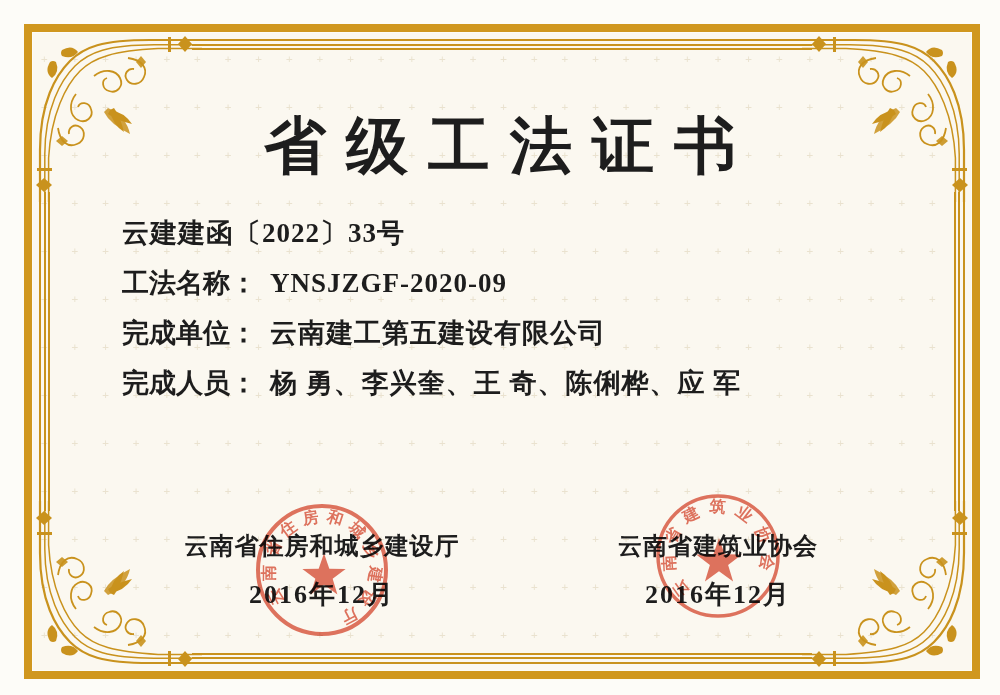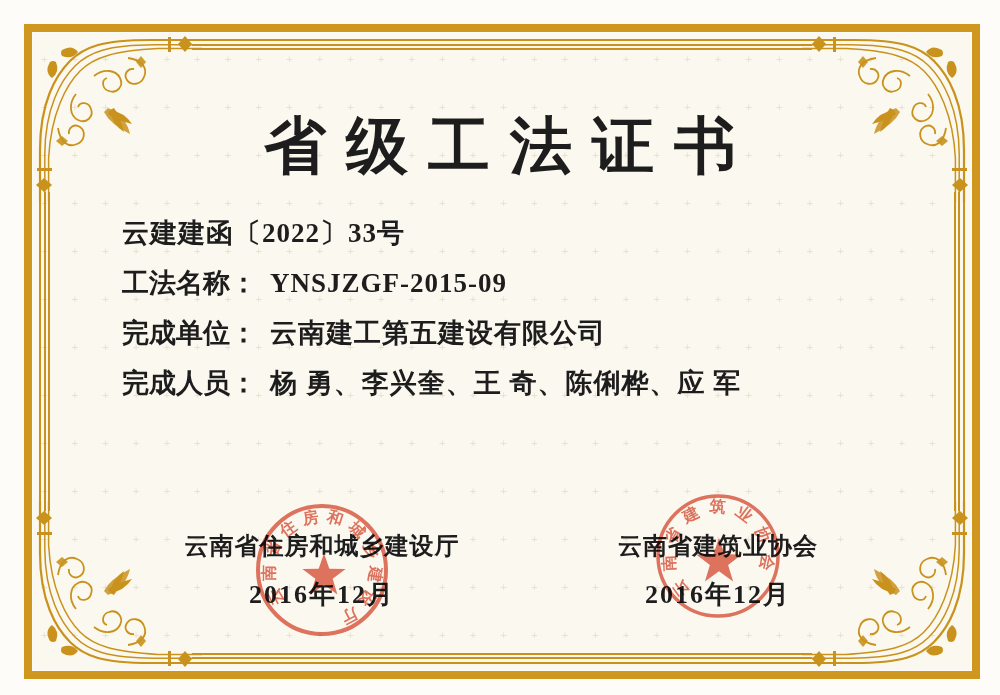--- a/index.html
+++ b/index.html
@@ -162,21 +162,21 @@
     </svg>
 
   <div class="title">省级工法证书</div>
 
   <div class="fields">
     <div class="field-row">
       <span class="field-value">云建建函〔2022〕33号</span>
     </div>
     <div class="field-row">
       <span class="field-label">工法名称：</span>
-      <span class="field-value">YNSJZGF-2015-09</span>
+      <span class="field-value">YNSJZGF-2020-09</span>
     </div>
     <div class="field-row">
       <span class="field-label">完成单位：</span>
       <span class="field-value">云南建工第五建设有限公司</span>
     </div>
     <div class="field-row">
       <span class="field-label">完成人员：</span>
       <span class="field-value">杨 勇、李兴奎、王 奇、陈俐桦、应 军</span>
     </div>
   </div>

